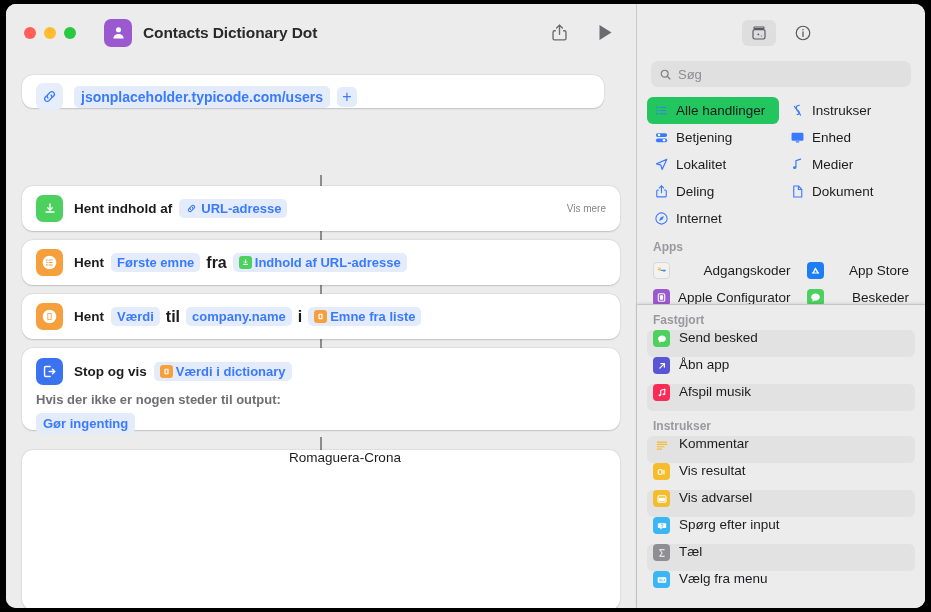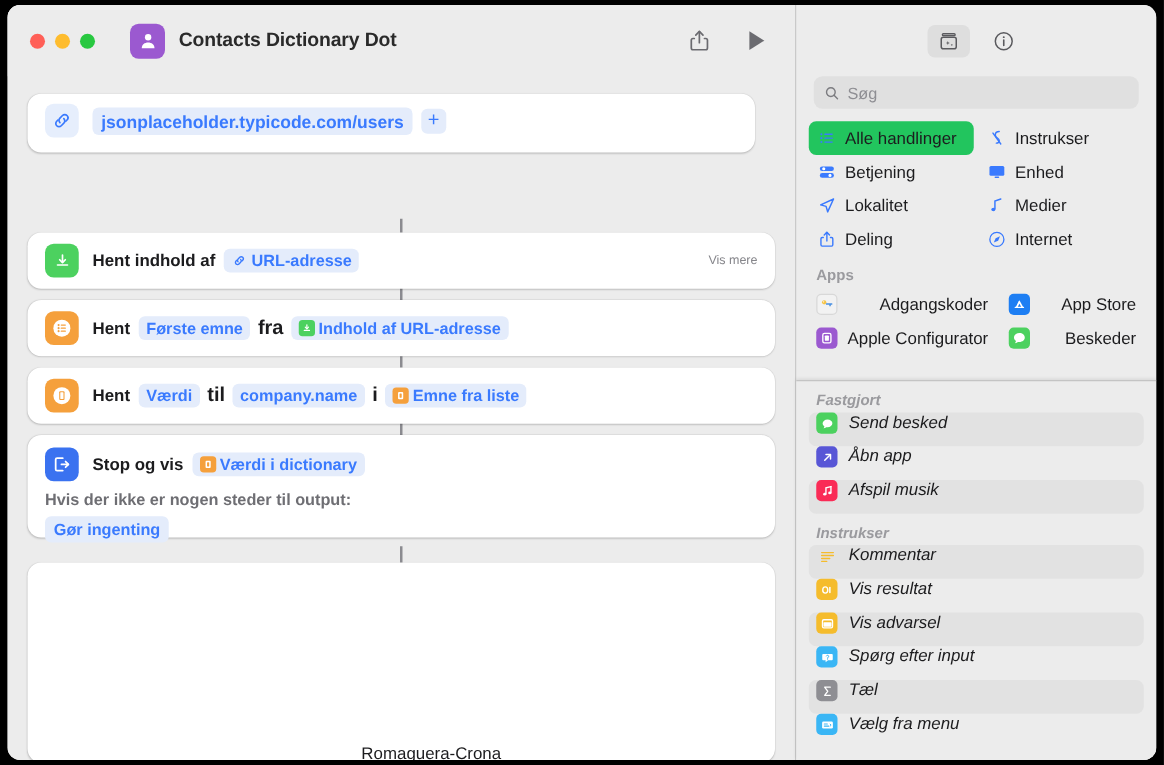--- a/index.html
+++ b/index.html
@@ -137,21 +137,21 @@
   }
   .gor {
     display: inline-block;
     margin: 6px 14px 0 14px;
     background: #e4ecfb; border-radius: 5px;
     padding: 3px 7px;
     font-size: 13px; font-weight: bold; color: #3a7afe;
   }
   .result-card {
     background: #fff; border-radius: 11px;
-    display: flex; align-items: flex-end; justify-content: center;
+    display: flex; align-items: flex-start; justify-content: center;
     box-shadow: 0 0.5px 1.5px rgba(0,0,0,.16), 0 0 0 0.5px rgba(0,0,0,.045);
     padding-left: 48px;
   }
   .result-text { font-size: 13.5px; color: #1c1c1e; }
 
   
   .sidebar {
     width: 289px; height: 100%;
     background: #ececec;
     position: relative;
@@ -212,21 +212,20 @@
 
   
   .pinned-panel {
     position: absolute;
     left: 0; right: 0; bottom: 0;
     top: 300px;
     background: #ececec;
     border-top: 0.5px solid #c4c4c4;
     box-shadow: 0 -1px 3px rgba(0,0,0,.10);
     overflow: hidden;
-    font-style: italic;
   }
   .srow {
     display: flex; align-items: flex-start; gap: 9px;
     height: 27px; margin: 0 10px; padding: 0 6px;
     border-radius: 6px;
     font-size: 13.5px; color: #1c1c1e;
     white-space: nowrap;
   }
   .srow.alt { background: #e2e2e2; }
   .srow-ic { width: 17px; height: 17px; border-radius: 4px; flex: 0 0 17px;
@@ -274,21 +273,21 @@
     </div>
 
     <div class="canvas">
 
       <div class="conn" style="top:114px;height:14px"></div>
       <div class="conn" style="top:168px;height:14px"></div>
       <div class="conn" style="top:222px;height:14px"></div>
       <div class="conn" style="top:276px;height:14px"></div>
       <div class="conn" style="top:376px;height:14px"></div>
 
-      <div class="card" style="position:absolute;left:16px;right:32px;top:14px;height:47px;">
+      <div class="card" style="position:absolute;left:16px;right:32px;top:14px;height:33px;">
         <div class="card-row" style="min-height:43px;">
           <div class="aicon lightblue">
             <svg width="17" height="17" viewBox="0 0 24 24">
               <path d="M9.8 14.2a3.6 3.6 0 0 1 0-5.1l2.9-2.9a3.6 3.6 0 0 1 5.1 5.1l-1.4 1.4" stroke="#3a7afe" stroke-width="1.9" fill="none" stroke-linecap="round"></path>
               <path d="M14.2 9.8a3.6 3.6 0 0 1 0 5.1l-2.9 2.9a3.6 3.6 0 0 1-5.1-5.1l1.4-1.4" stroke="#3a7afe" stroke-width="1.9" fill="none" stroke-linecap="round"></path>
             </svg>
           </div>
           <span class="pill url-main">jsonplaceholder.typicode.com/users</span>
           <span class="addbtn">+</span>
         </div>
@@ -509,20 +508,29 @@
           <svg width="15" height="15" viewBox="0 0 24 24">
             <path d="M12 3 V14" stroke="#3a7afe" stroke-width="1.8" stroke-linecap="round"></path>
             <path d="M8.6 6.3 L12 2.9 L15.4 6.3" stroke="#3a7afe" stroke-width="1.8" fill="none" stroke-linecap="round" stroke-linejoin="round"></path>
             <path d="M7.4 9.5 H6 a1.6 1.6 0 0 0-1.6 1.6 V19 A1.6 1.6 0 0 0 6 20.6 h12
                      A1.6 1.6 0 0 0 19.6 19 v-7.9 A1.6 1.6 0 0 0 18 9.5 h-1.4" stroke="#3a7afe" stroke-width="1.8" fill="none" stroke-linecap="round"></path>
           </svg>
         </span>
         <span>Deling</span>
       </div>
 
+      <div class="cat">
+        <span class="cat-ic">
+          <svg width="15" height="15" viewBox="0 0 24 24">
+            <path d="M6 3.2 h7.6 L18.8 8.5 V20.8 H6 Z" fill="none" stroke="#3a7afe" stroke-width="1.8" stroke-linejoin="round"></path>
+            <path d="M13.4 3.4 V8.8 H18.6" fill="none" stroke="#3a7afe" stroke-width="1.8" stroke-linejoin="round"></path>
+          </svg>
+        </span>
+        <span>Dokument</span>
+      </div>
 
       <div class="cat">
         <span class="cat-ic">
           <svg width="15" height="15" viewBox="0 0 24 24">
             <circle cx="12" cy="12" r="9" fill="none" stroke="#3a7afe" stroke-width="1.7"></circle>
             <path d="M16 8 L10.4 10.4 L8 16 L13.6 13.6 Z" fill="#3a7afe"></path>
           </svg>
         </span>
         <span>Internet</span>
       </div>

